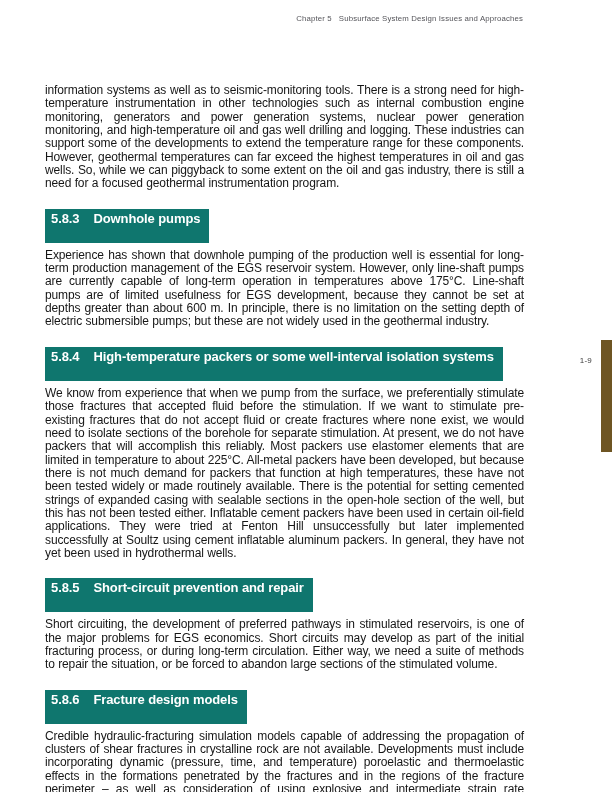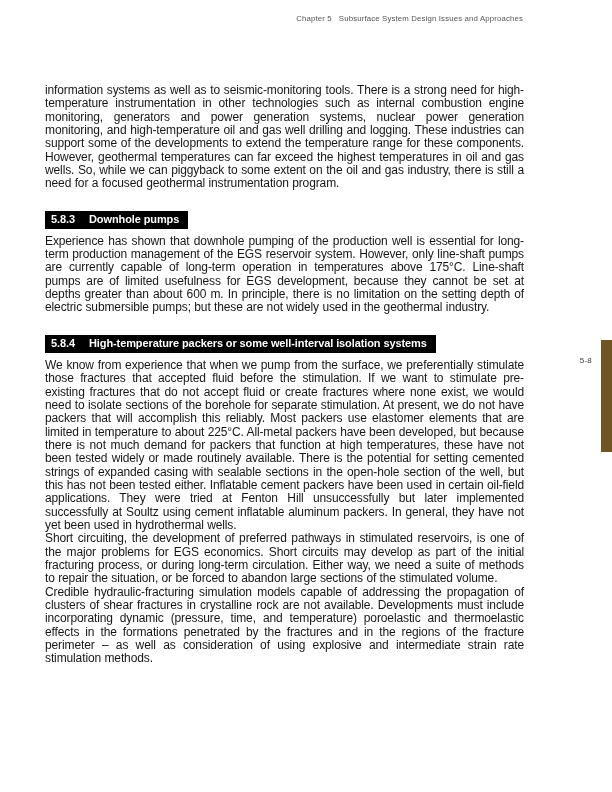--- a/index.html
+++ b/index.html
@@ -30,26 +30,26 @@
     font-size:12px;
     line-height:13.35px;
     text-align:justify;
     color:#161616;
     letter-spacing:-0.12px;
     word-spacing:0.2px;
   }
   .section-head-row { margin-top:18px; margin-bottom:6px; }
   .section-head {
     display:inline-block;
-    background:#000000;
+    background:#0f766e;
     color:#ffffff;
     font-weight:bold;
-    font-size:11px;
+    font-size:13px;
     line-height:1;
-    padding:3px 9px 4px 6px;
+    padding:3px 9px 18px 6px;
     letter-spacing:-0.1px;
   }
   .section-head .sec-title { margin-left:14px; }
   .page-num {
     position:absolute;
     top:356px; right:20px;
     font-size:8px;
     color:#3a3a3a;
     letter-spacing:0.2px;
   }
@@ -76,22 +76,28 @@
     <div class="section-head-row">
       <span class="section-head"><span class="sec-num">5.8.3</span><span class="sec-title">Downhole pumps</span></span>
     </div>
     <p class="body-text">Experience has shown that downhole pumping of the production well is essential for long-term production management of the EGS reservoir system. However, only line-shaft pumps are currently capable of long-term operation in temperatures above 175°C. Line-shaft pumps are of limited usefulness for EGS development, because they cannot be set at depths greater than about 600 m. In principle, there is no limitation on the setting depth of electric submersible pumps; but these are not widely used in the geothermal industry.</p>
 
     <div class="section-head-row">
       <span class="section-head"><span class="sec-num">5.8.4</span><span class="sec-title">High-temperature packers or some well-interval isolation systems</span></span>
     </div>
     <p class="body-text">We know from experience that when we pump from the surface, we preferentially stimulate those fractures that accepted fluid before the stimulation. If we want to stimulate pre-existing fractures that do not accept fluid or create fractures where none exist, we would need to isolate sections of the borehole for separate stimulation. At present, we do not have packers that will accomplish this reliably. Most packers use elastomer elements that are limited in temperature to about 225°C. All-metal packers have been developed, but because there is not much demand for packers that function at high temperatures, these have not been tested widely or made routinely available. There is the potential for setting cemented strings of expanded casing with sealable sections in the open-hole section of the well, but this has not been tested either. Inflatable cement packers have been used in certain oil-field applications. They were tried at Fenton Hill unsuccessfully but later implemented successfully at Soultz using cement inflatable aluminum packers. In general, they have not yet been used in hydrothermal wells.</p>
 
+    <div class="section-head-row">
+      <span class="section-head"><span class="sec-num">5.8.5</span><span class="sec-title">Short-circuit prevention and repair</span></span>
+    </div>
     <p class="body-text">Short circuiting, the development of preferred pathways in stimulated reservoirs, is one of the major problems for EGS economics. Short circuits may develop as part of the initial fracturing process, or during long-term circulation. Either way, we need a suite of methods to repair the situation, or be forced to abandon large sections of the stimulated volume.</p>
 
+    <div class="section-head-row">
+      <span class="section-head"><span class="sec-num">5.8.6</span><span class="sec-title">Fracture design models</span></span>
+    </div>
     <p class="body-text">Credible hydraulic-fracturing simulation models capable of addressing the propagation of clusters of shear fractures in crystalline rock are not available. Developments must include incorporating dynamic (pressure, time, and temperature) poroelastic and thermoelastic effects in the formations penetrated by the fractures and in the regions of the fracture perimeter – as well as consideration of using explosive and intermediate strain rate stimulation methods.</p>
 
   </div>
 
-  <div class="page-num">5-8</div>
+  <div class="page-num">1-9</div>
   <div class="tab-bar"></div>
 
 </div>
 
 </body></html>

